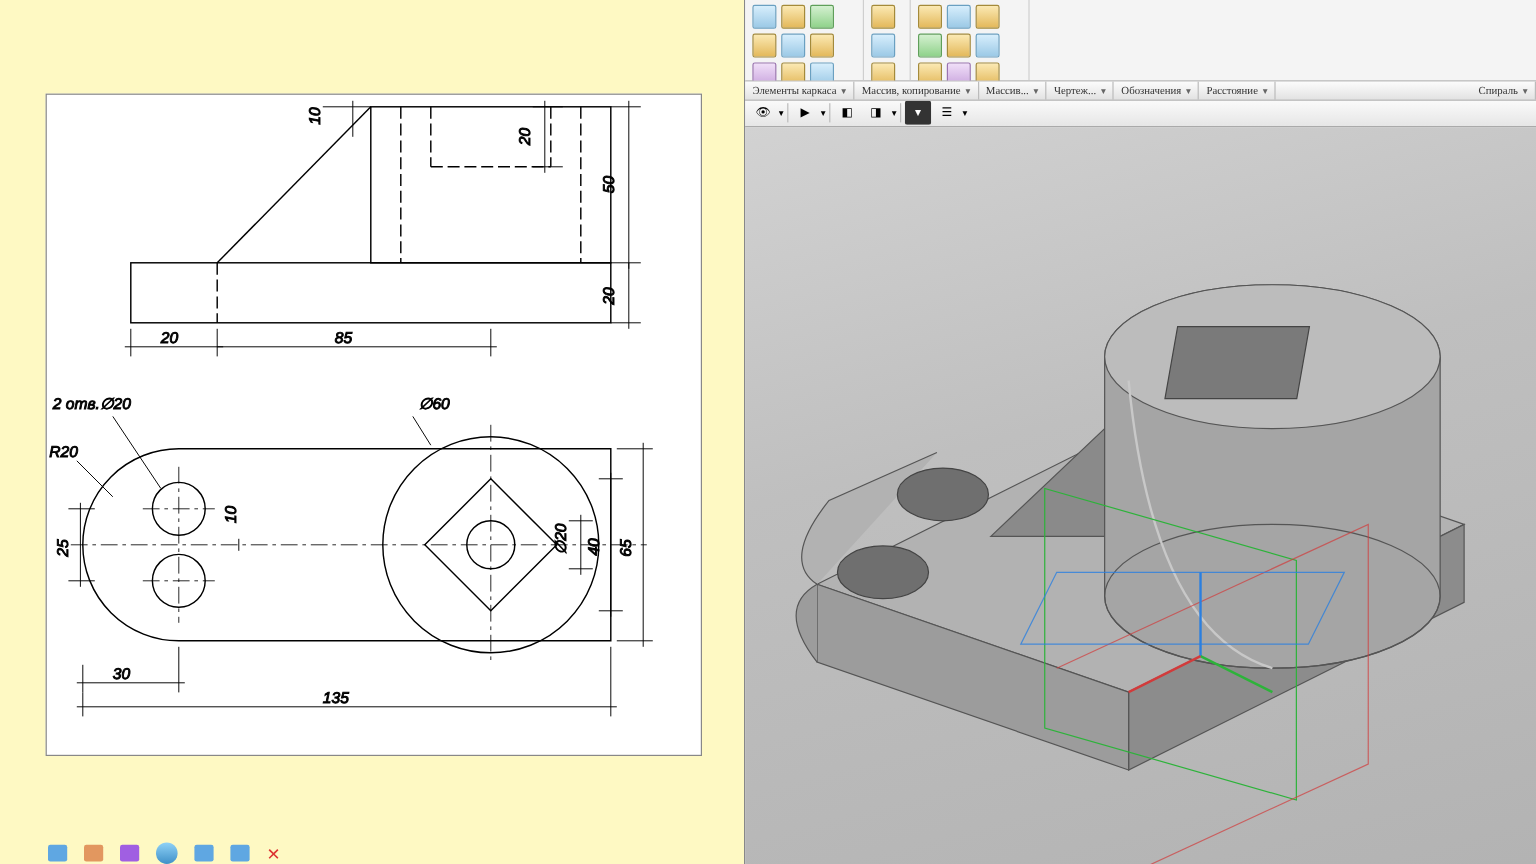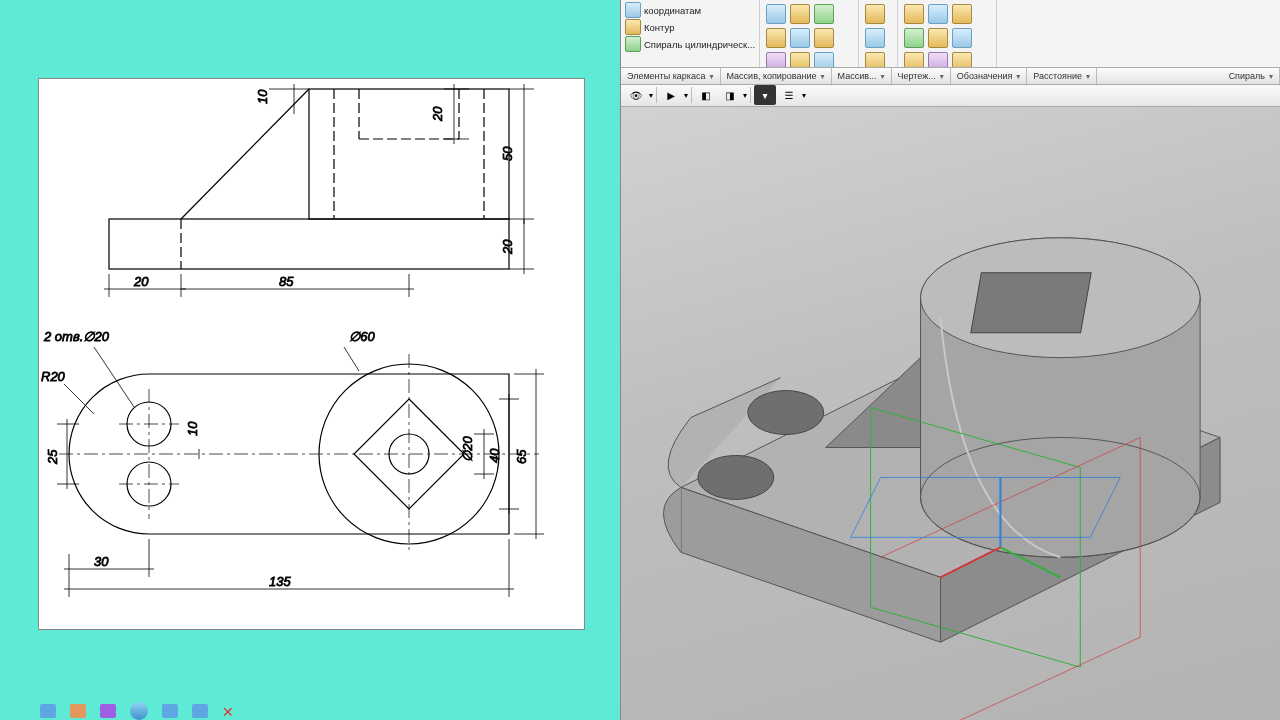--- a/index.html
+++ b/index.html
@@ -1,32 +1,32 @@
 <!DOCTYPE html>
 <html><head>
 <meta charset="utf-8">
 <style>
   html,body{margin:0;padding:0;width:1280px;height:720px;font-family:Tahoma,Arial,sans-serif;font-size:10px;background:#f0f0f0;overflow:hidden;}
   .app{display:flex;width:100%;height:100%;}
-  .left-pane{width:620px;height:100%;background:#5eead4;position:relative;}
+  .left-pane{width:620px;height:100%;background:#fef9c3;position:relative;}
   .drawing-sheet{position:absolute;left:38px;top:78px;width:545px;height:550px;background:#fff;border:1px solid #888;}
   .drawing-sheet svg{position:absolute;left:0;top:0;}
   .right-pane{flex:1;height:100%;display:flex;flex-direction:column;border-left:1px solid #888;}
   .ribbon{background:#f4f4f4;height:70px;border-bottom:1px solid #aaa;display:flex;overflow:hidden;}
   .ribbon-group{border-right:1px solid #cfcfcf;padding:2px 4px;display:flex;flex-direction:column;justify-content:flex-start;min-width:60px;}
   .ribbon-group .row{display:flex;align-items:center;margin-bottom:1px;font-size:9.5px;color:#222;line-height:11px;}
   .ribbon-group .row .ic{width:14px;height:14px;margin-right:3px;flex:none;}
   .ribbon-group .grid{display:flex;flex-wrap:wrap;width:90px;}
   .ribbon-group .grid .ic{width:18px;height:18px;margin:2px;}
   .ic{display:inline-block;background:linear-gradient(#fbe9b3,#e3b85a);border:1px solid #a48a3a;border-radius:2px;}
   .ic.b{background:linear-gradient(#d7eefc,#9bc9e6);border-color:#6aa0c1;}
   .ic.g{background:linear-gradient(#d4f0d0,#8fd28a);border-color:#5f9f5a;}
   .ic.p{background:linear-gradient(#f0dff8,#caa6de);border-color:#9a73b0;}
   .panel-strip{height:16px;background:linear-gradient(#fcfcfc,#e2e2e2);border-bottom:1px solid #aaa;display:flex;font-size:9px;color:#333;}
-  .panel-strip .plabel{padding:1px 6px;border-right:1px solid #bbb;display:flex;align-items:center;}
+  .panel-strip .plabel{padding:1px 6px;border-right:1px solid #bbb;display:flex;align-items:center;font-family:Liberation Serif, serif;}
   .panel-strip .plabel .caret{margin-left:4px;font-size:8px;color:#666;}
   .view-toolbar{height:22px;background:linear-gradient(#fafafa,#e6e6e6);border-bottom:1px solid #aaa;display:flex;align-items:center;padding:0 4px;}
   .view-toolbar .tb{width:20px;height:18px;margin-right:2px;display:flex;align-items:center;justify-content:center;border:1px solid transparent;border-radius:2px;}
   .view-toolbar .sep{width:1px;height:16px;background:#bbb;margin:0 3px;}
   .viewport{flex:1;background:linear-gradient(165deg,#d2d2d2 0%,#bfbfbf 40%,#b3b3b3 100%);position:relative;}
   .taskbar{position:absolute;left:30px;bottom:0;height:18px;display:flex;align-items:center;gap:14px;padding:0 10px;}
   .taskbar .ti{width:16px;height:14px;border-radius:2px;}
   .dim-text{font-family:Arial,sans-serif;font-style:italic;font-size:13px;fill:#000;}
 </style>
 </head>
@@ -180,34 +180,20 @@
       <span class="ti" style="background:#a05fe2"></span>
       <span class="ti" style="background:linear-gradient(#8fd2f7,#3f90c8);border-radius:50%;width:18px;height:18px;"></span>
       <span class="ti" style="background:#5fa7e2"></span>
       <span class="ti" style="background:#5fa7e2"></span>
       <span class="ti" style="color:#d33;font-size:14px;background:none;">✕</span>
     </div>
   </div>
 
   <div class="right-pane">
     <div class="ribbon">
-      <div class="ribbon-group">
-        <div class="row">
-            <span class="ic b"></span>
-            <span>координатам</span>
-          </div>
-        <div class="row">
-            <span class="ic"></span>
-            <span>Контур</span>
-          </div>
-        <div class="row">
-            <span class="ic g"></span>
-            <span>Спираль цилиндрическ...</span>
-          </div>
-      </div>
       <div class="ribbon-group">
         <div class="grid">
           <span class="ic b"></span>
             <span class="ic"></span>
             <span class="ic g"></span>
           <span class="ic"></span>
             <span class="ic b"></span>
             <span class="ic"></span>
           <span class="ic p"></span>
             <span class="ic"></span>

